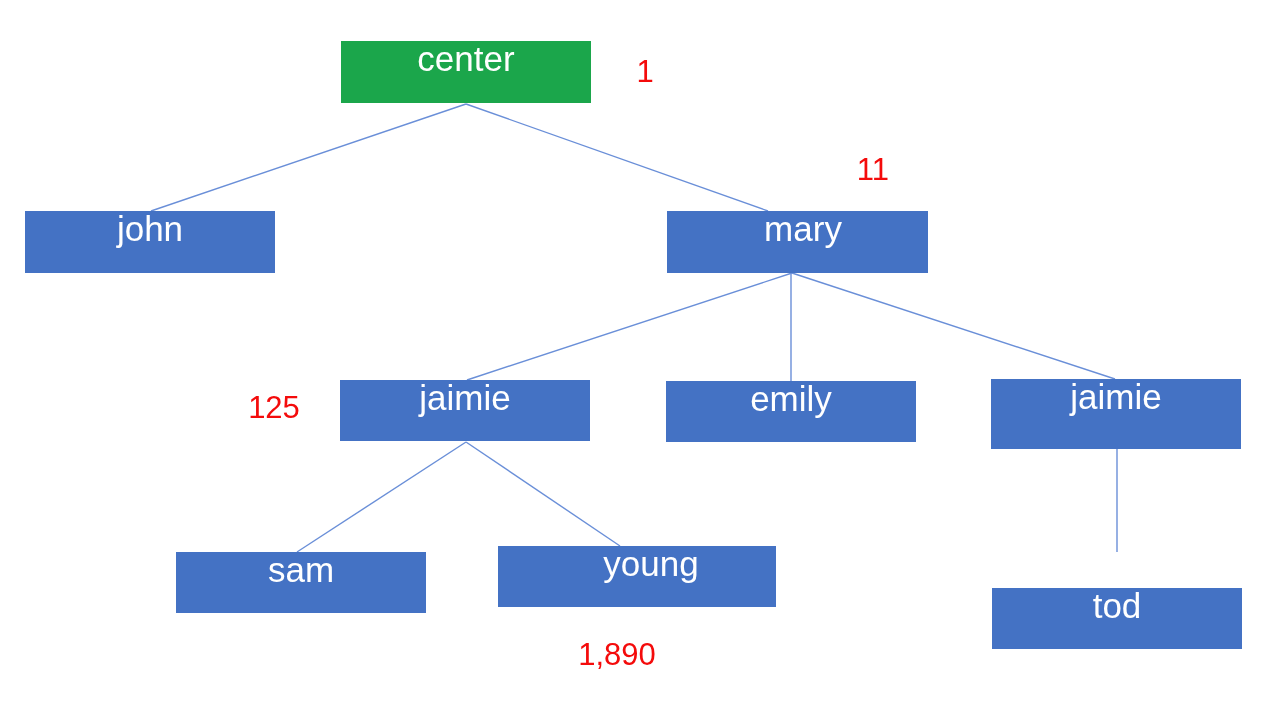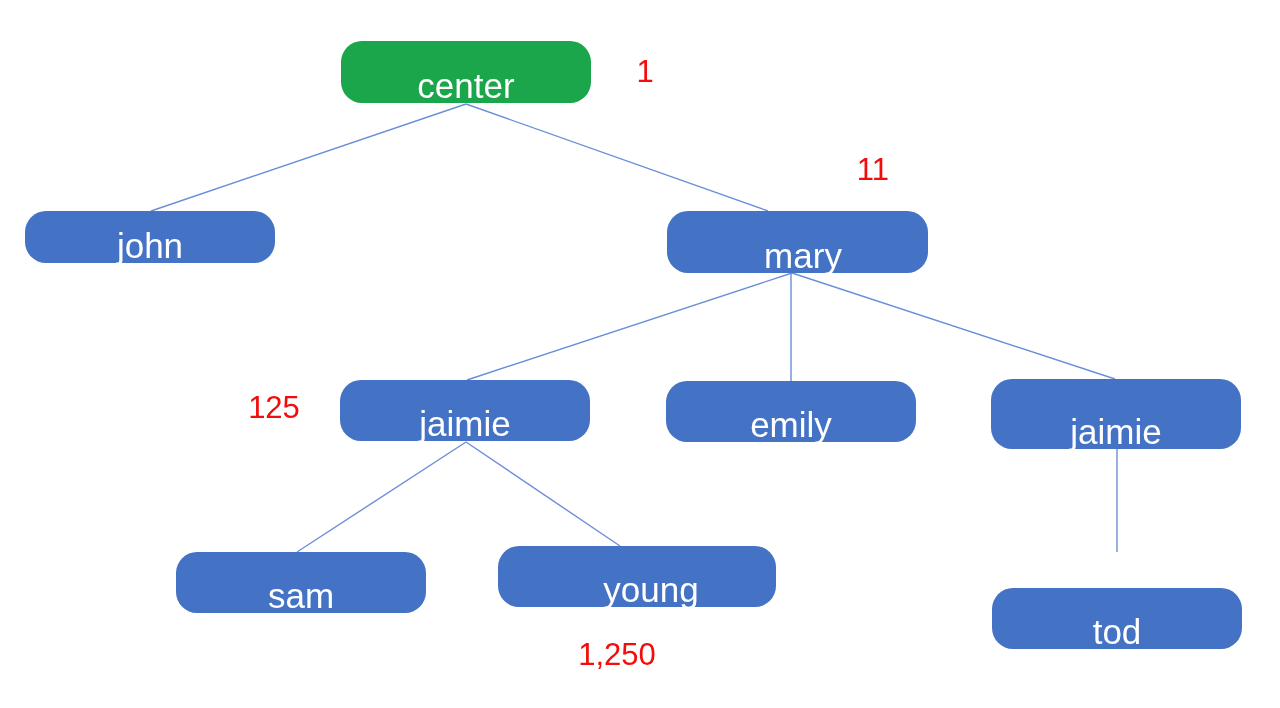--- a/index.html
+++ b/index.html
@@ -15,25 +15,25 @@
     --node-text: #ffffff;
     --edge: #6a8fd8;
     --annotation: #f40b0b;
   }
   .edges { position: absolute; left: 0; top: 0; width: 1280px; height: 708px; }
   .edges line { stroke: var(--edge); stroke-width: 1.4; }
   .node {
     position: absolute;
     width: 250px;
     height: 61px;
-    border-radius: 21px;
+    border-radius: 0;
     background: var(--node-fill);
     color: var(--node-text);
     display: flex;
-    align-items: flex-end;
+    align-items: flex-start;
     justify-content: center;
     font-size: 35px;
     line-height: 1;
   }
   .node.root { background: var(--root-fill); height: 62px; }
   .annotation {
     position: absolute;
     color: var(--annotation);
     font-size: 31px;
     line-height: 1;
@@ -53,21 +53,21 @@
     <line x1="792" y1="273" x2="1115" y2="379"></line>
     <line x1="466" y1="442" x2="297" y2="552"></line>
     <line x1="466" y1="442" x2="620" y2="546"></line>
     <line x1="1117" y1="441" x2="1117" y2="552"></line>
   </svg>
 
   <div class="node root" style="left:341px; top:41px;">
     <span>center</span>
   </div>
 
-  <div class="node" style="left:25px; top:211px; height:52px;">
+  <div class="node" style="left:25px; top:211px; height:62px;">
     <span>john</span>
   </div>
 
   <div class="node" style="left:667px; top:211px; height:62px;padding-left:11px;">
     <span>mary</span>
   </div>
 
   <div class="node" style="left:340px; top:380px;">
     <span>jaimie</span>
   </div>
@@ -91,15 +91,15 @@
   <div class="node" style="left:992px; top:564px;margin-top:24px;">
     <span>tod</span>
   </div>
 
   <div class="annotation" style="left:595px; top:56px; width:100px;">1</div>
 
   <div class="annotation" style="left:789px; top:154px; width:100px;text-align:right;">11</div>
 
   <div class="annotation" style="left:224px; top:392px; width:100px;">125</div>
 
-  <div class="annotation" style="left:547px; top:639px; width:140px;">1,250</div>
+  <div class="annotation" style="left:547px; top:639px; width:140px;">1,890</div>
 
 </div>
 
 </body></html>

